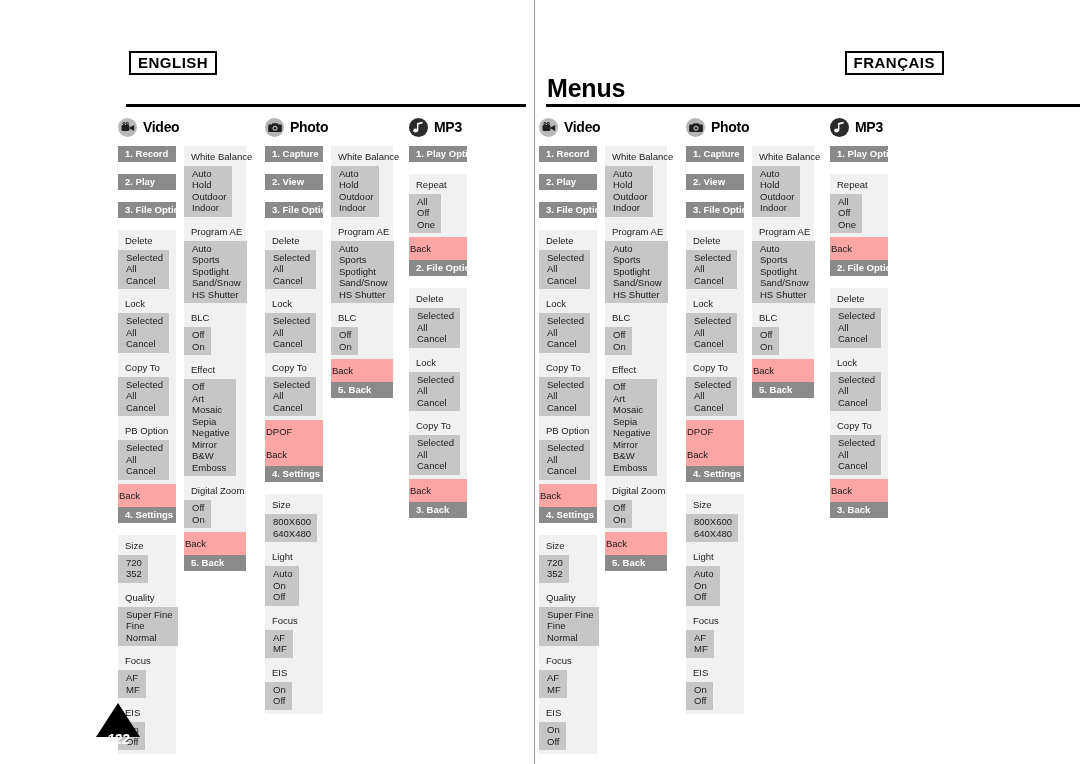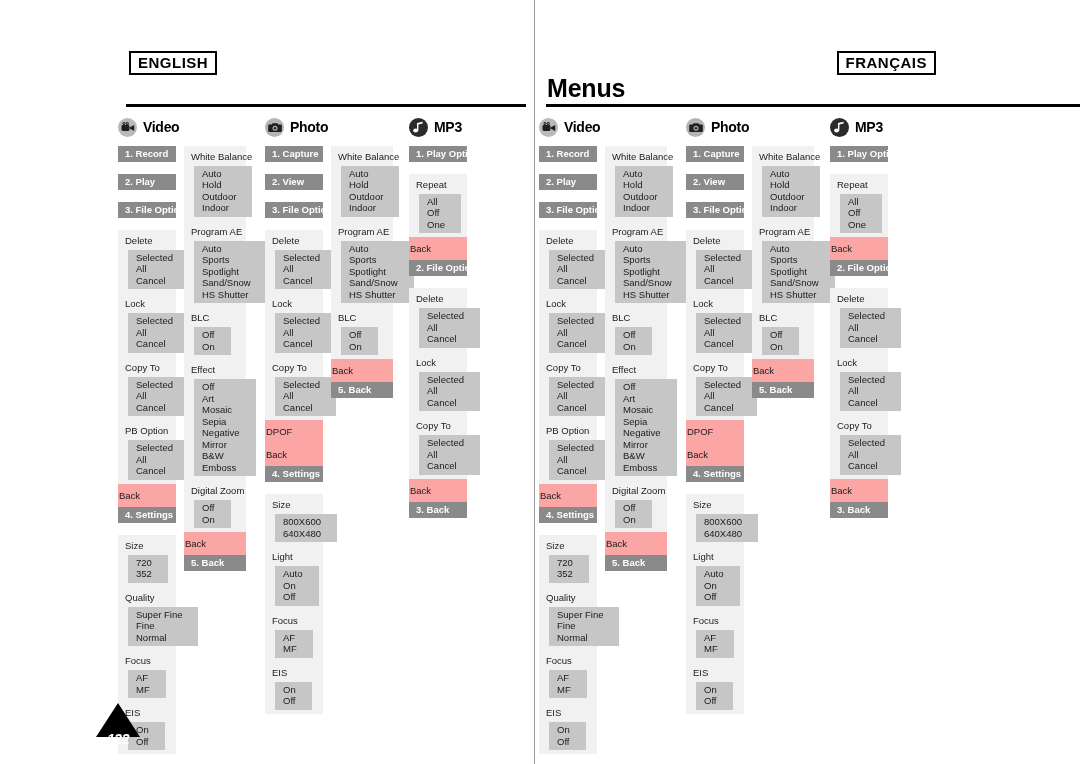--- a/index.html
+++ b/index.html
@@ -22,21 +22,21 @@
   .half.fr{left:535px;width:545px;}
 
   
   .langtag{
     position:absolute;top:51px;
     border:2px solid #000;background:#fff;
     font-size:15px;font-weight:bold;letter-spacing:.5px;
     padding:1px 7px 2px 7px;line-height:1.15;color:#000;
   }
   .half.en .langtag{left:129px;}
-  .half.fr .langtag{right:144px;}
+  .half.fr .langtag{right:136px;}
 
   
   .ptitle{
     position:absolute;top:74px;
     font-size:25px;font-weight:bold;color:#000;letter-spacing:-.2px;
   }
   .half.en .ptitle{left:127px;}
   .half.fr .ptitle{left:12px;}
 
   .rule{
@@ -79,21 +79,21 @@
     font-size:9.5px;font-weight:bold;
     padding:3px 5px 3px 7px;margin-bottom:12px;
     line-height:1.05;white-space:nowrap;
   }
   .grp{background:#f1f1f1;padding:0;}
   .grp .gname{
     font-size:9.5px;color:#1a1a1a;padding:6px 4px 4px 7px;
     line-height:1.05;white-space:nowrap;
   }
   .opts{
-    background:#c6c6c6;margin:0 0 0 10px;padding:2px 16px 3px 8px;
+    background:#c6c6c6;margin:0 0 0 0;padding:2px 6px 3px 8px;
     display:inline-block;min-width:0;
   }
   .opts .o{
     font-size:9.5px;color:#1a1a1a;line-height:11.5px;white-space:nowrap;
   }
   .plain{
     background:#fca5a5;font-size:9.5px;color:#1a1a1a;
     padding:7px 4px 6px 1px;line-height:1.05;white-space:nowrap;
   }
   .spacer{height:4px;background:#f1f1f1;}

